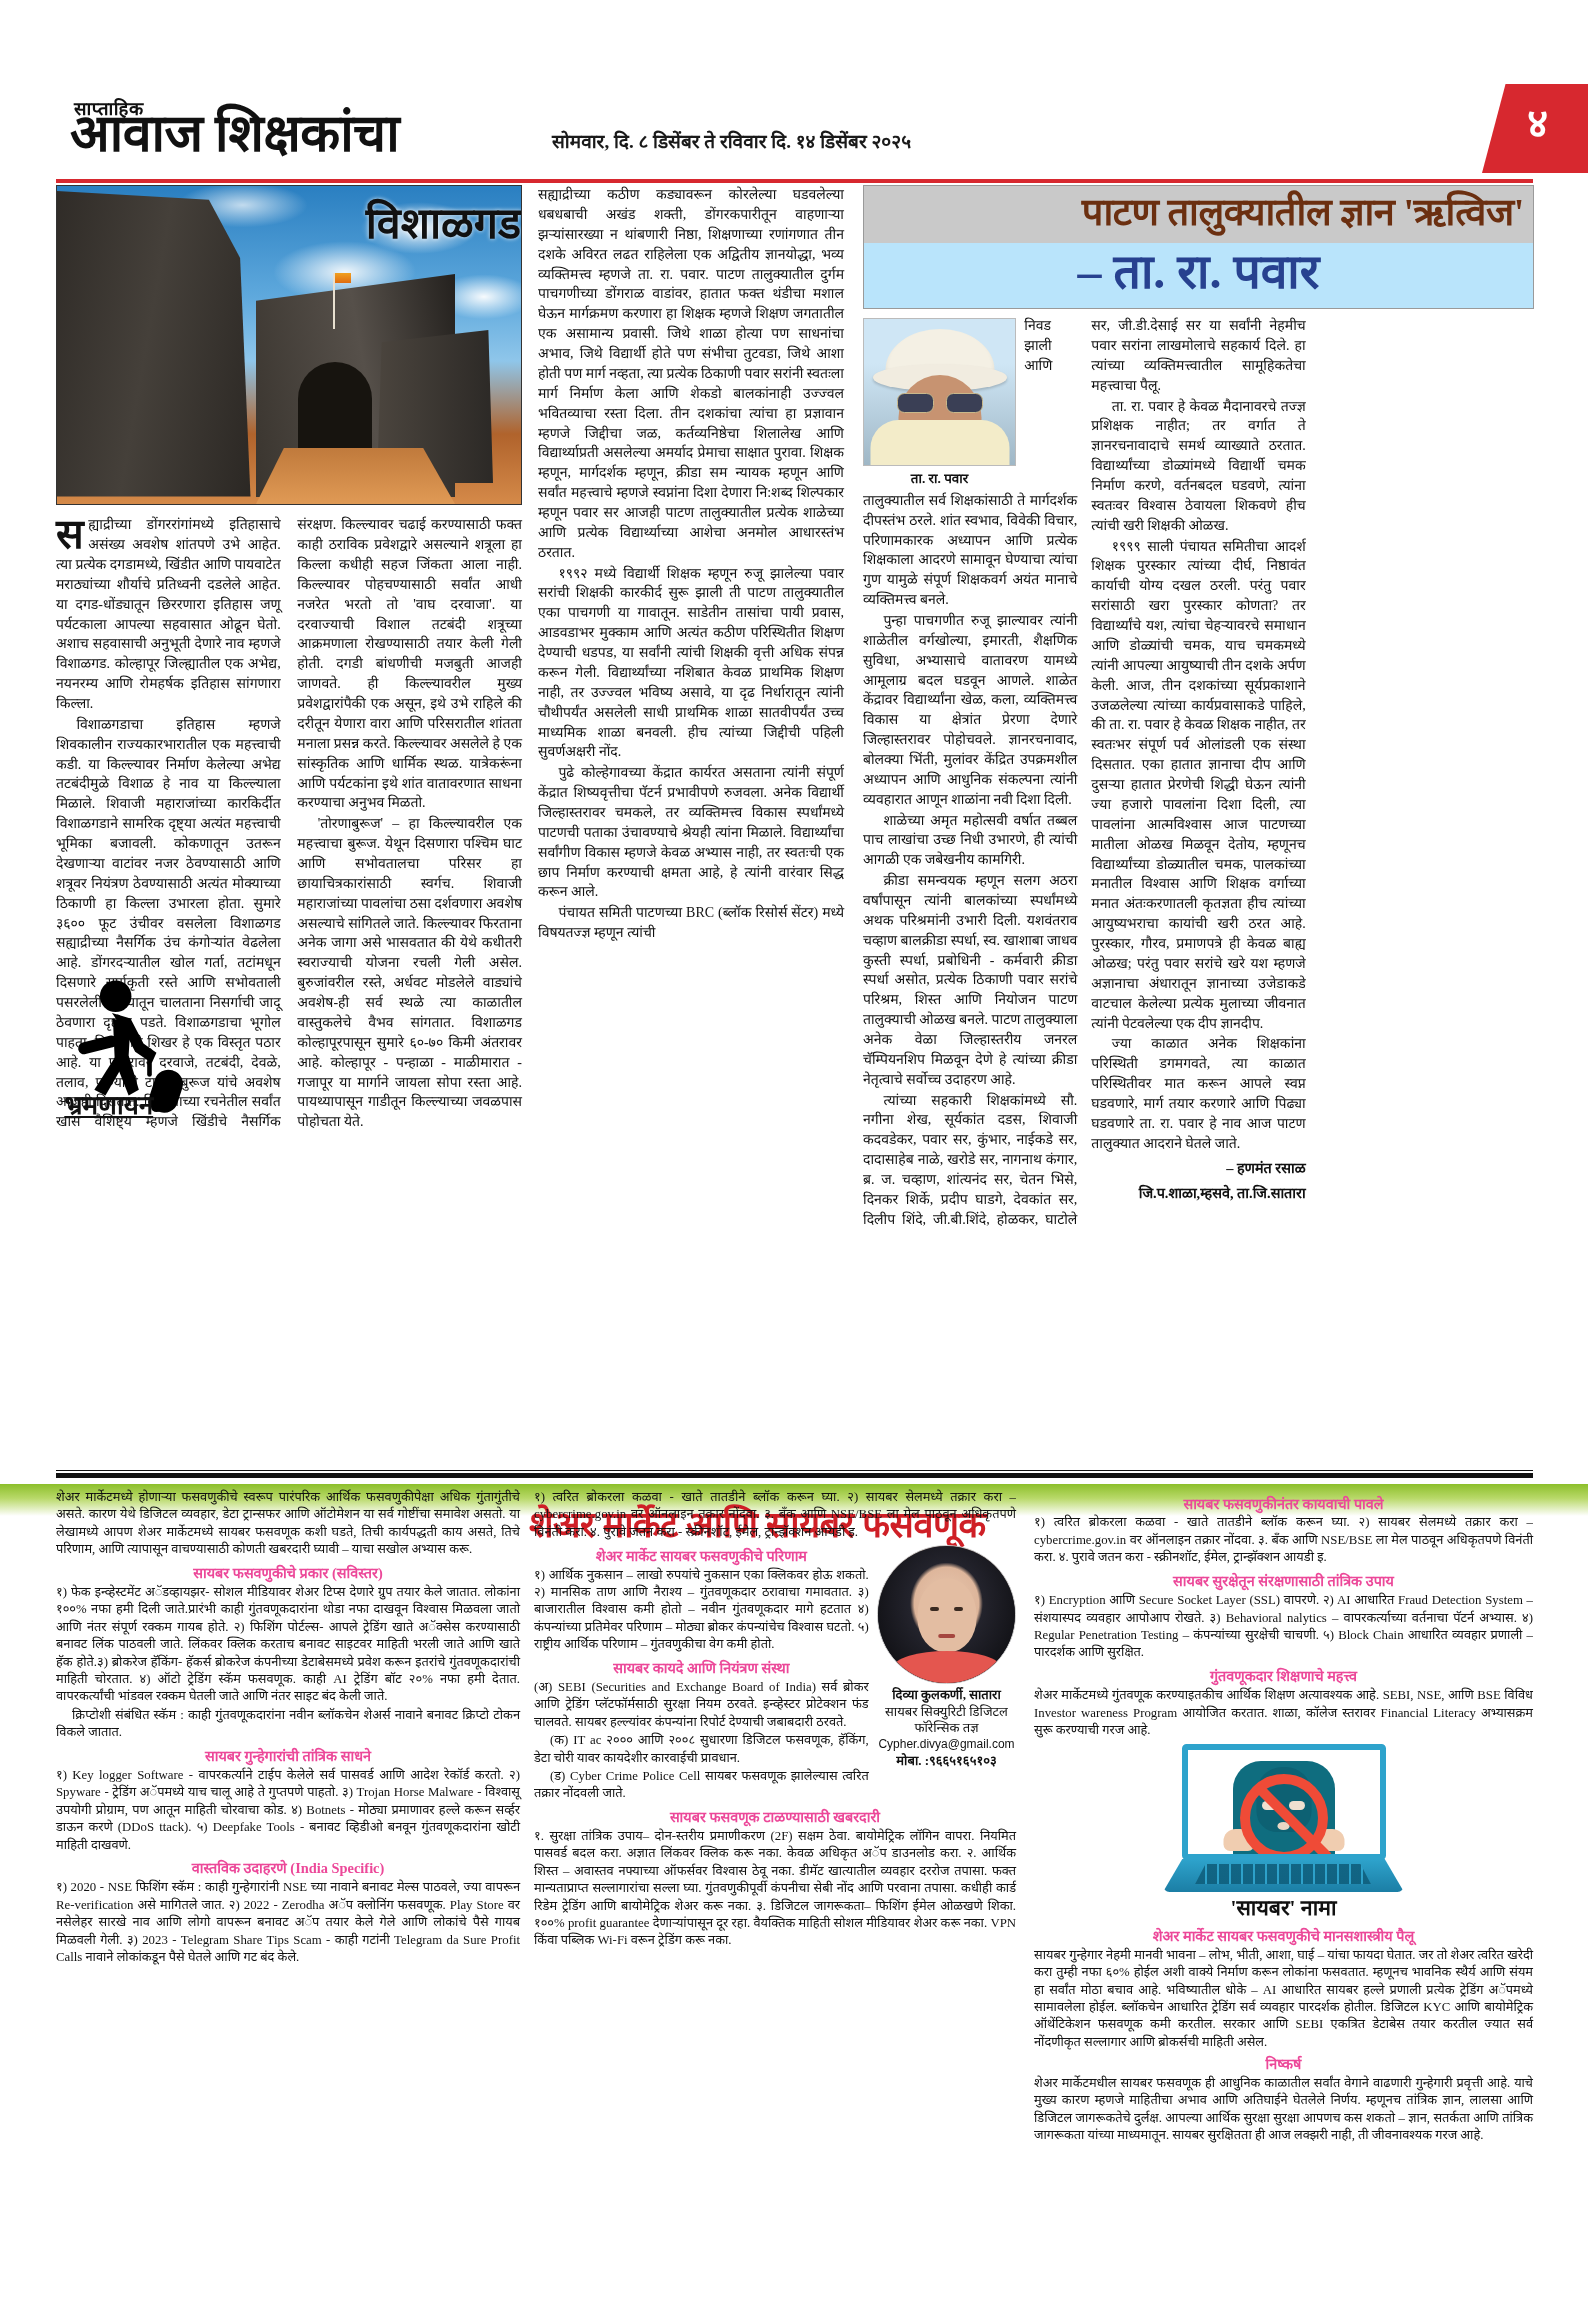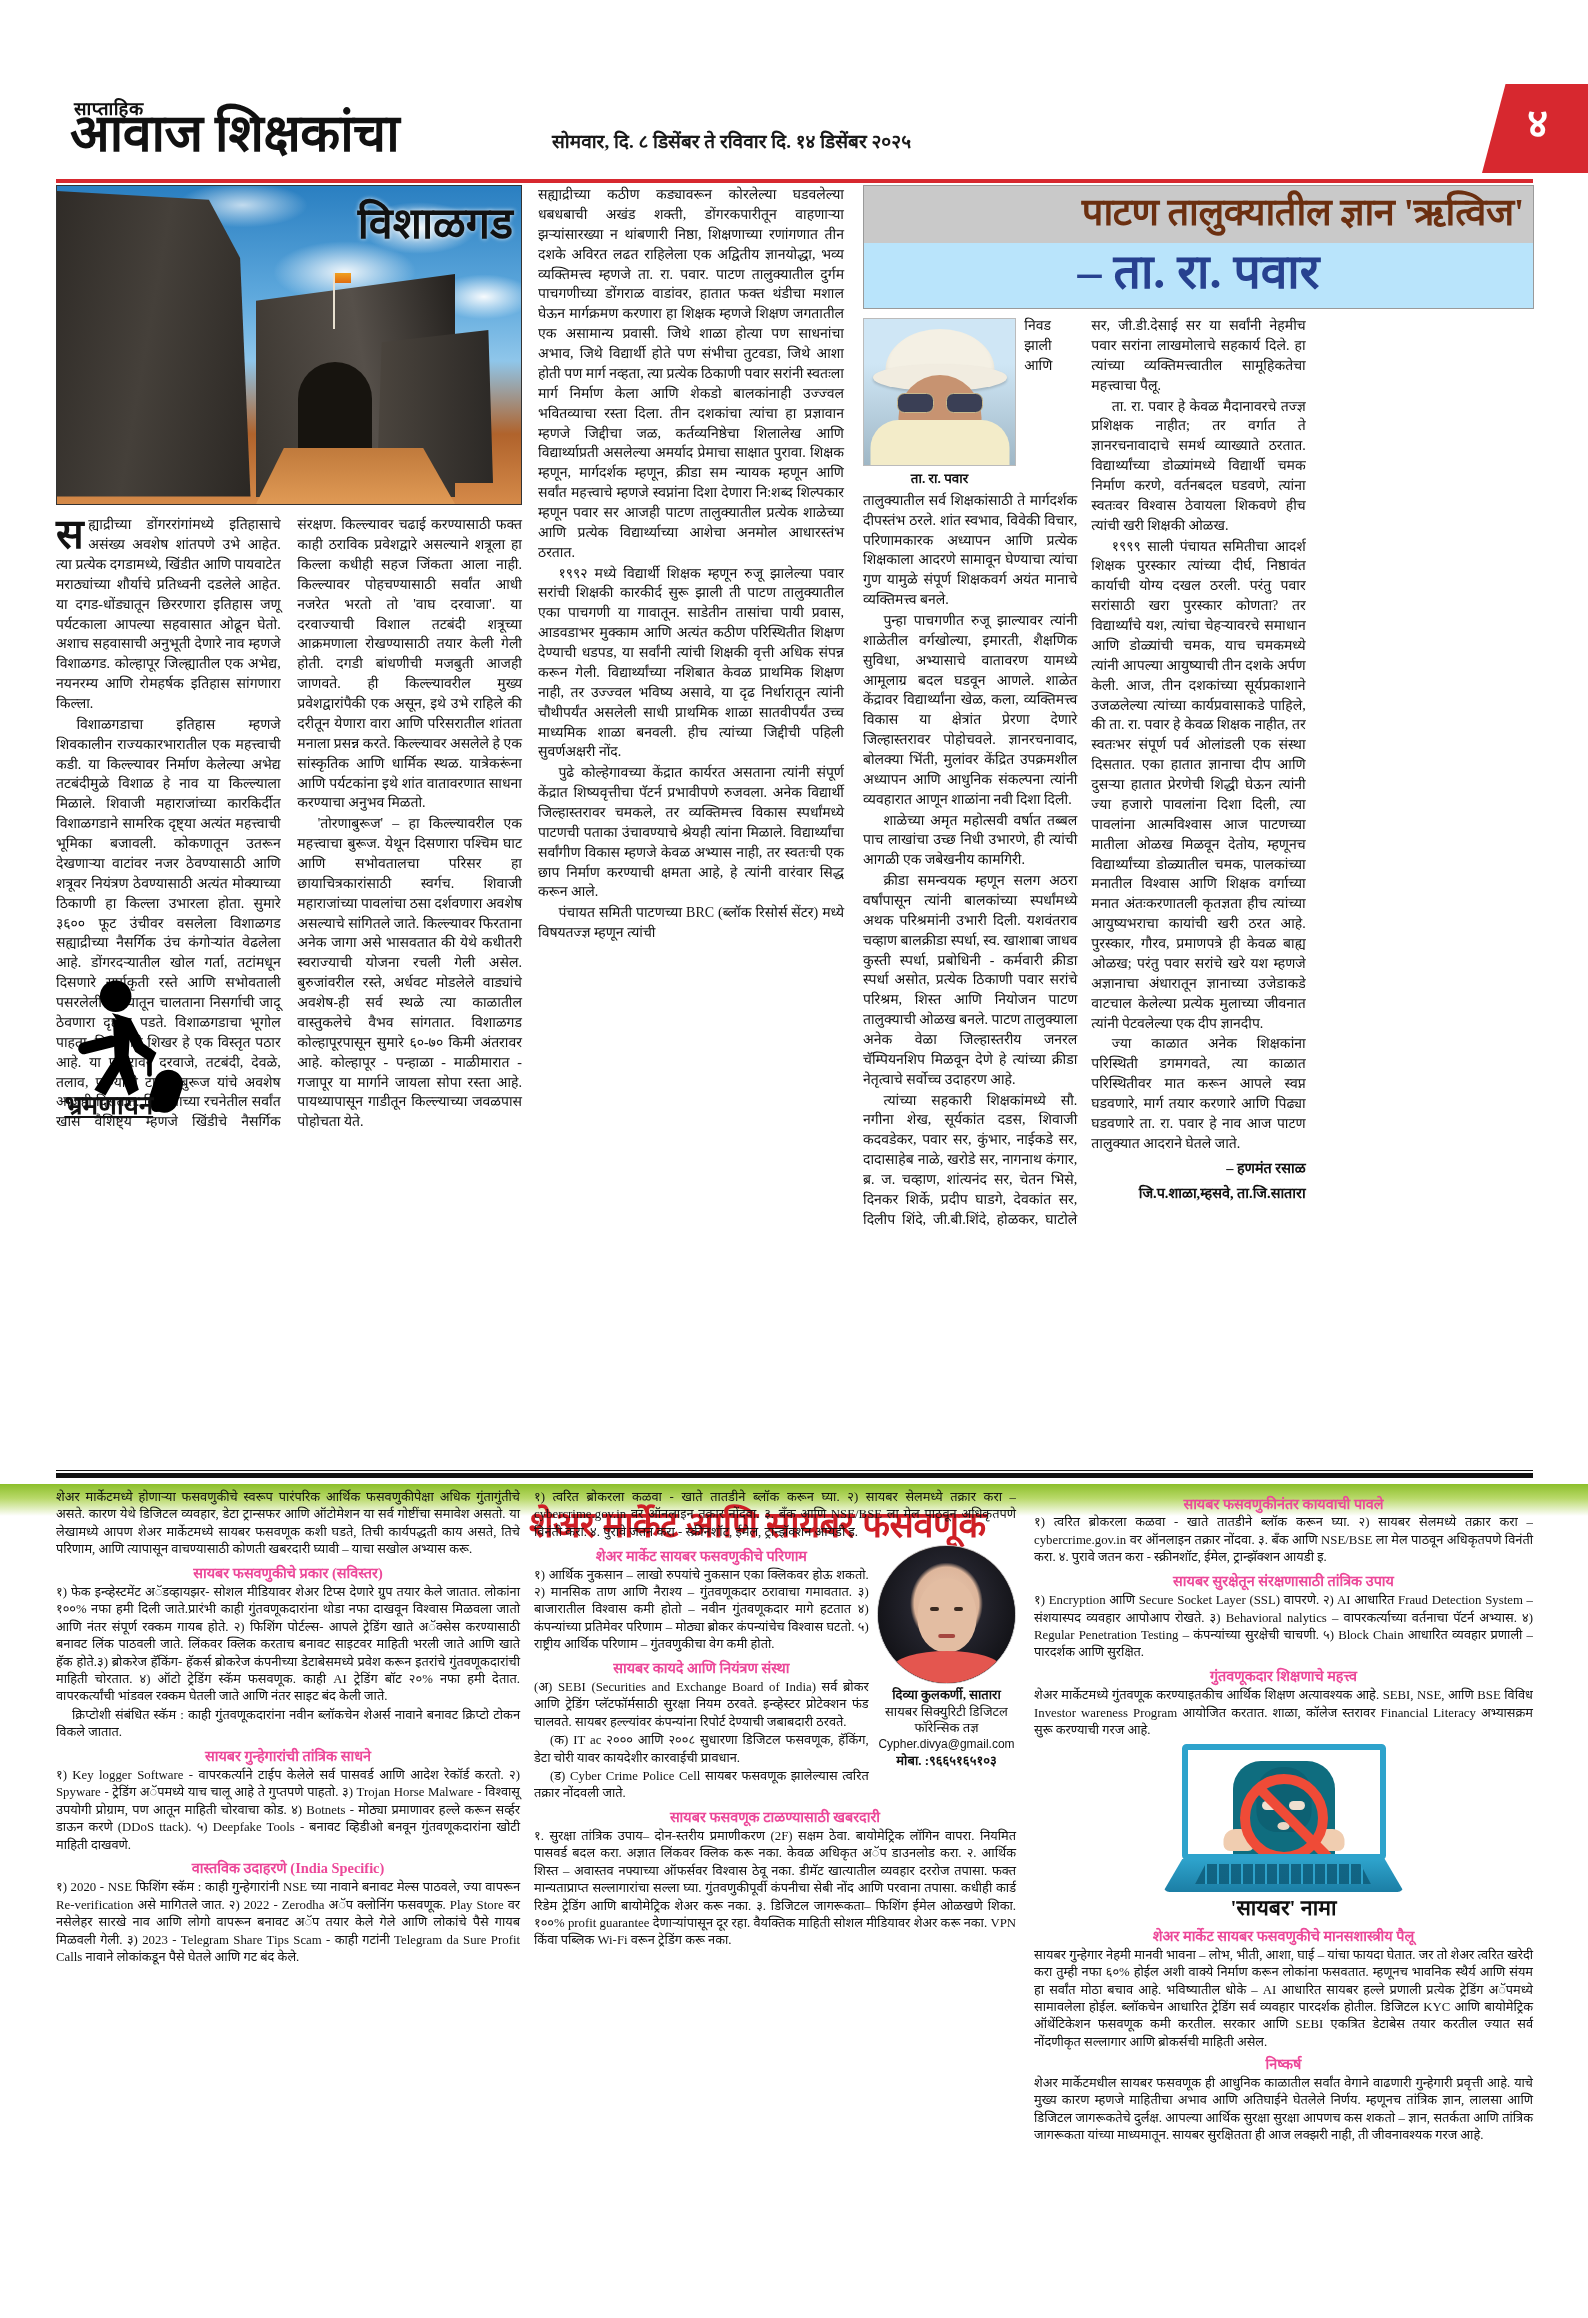--- a/index.html
+++ b/index.html
@@ -134,21 +134,21 @@
   }
   .fortimg .flag {
     position:absolute; left:276px; top:87px; width:2.3px; height:56px; background:#e8e0d0;
   }
   .fortimg .flag::after{
     content:""; position:absolute; left:2.3px; top:0; width:16px; height:10.2px;
     background: linear-gradient(180deg,#f0a020,#e06c10);
   }
   .fort-title {
     position: absolute;
-    right: 8px; top: 16px;
+    right: 0; top: 16px;
     font-size: 43px;
     font-weight: 900;
     color: #111;
     line-height: 1;
     font-family: "Liberation Serif","DejaVu Serif",serif;
     text-shadow: 0 0 4.6px rgba(255,255,255,.8);
   }
 
   .body-text {
     font-family: "Liberation Serif","DejaVu Serif",serif;

